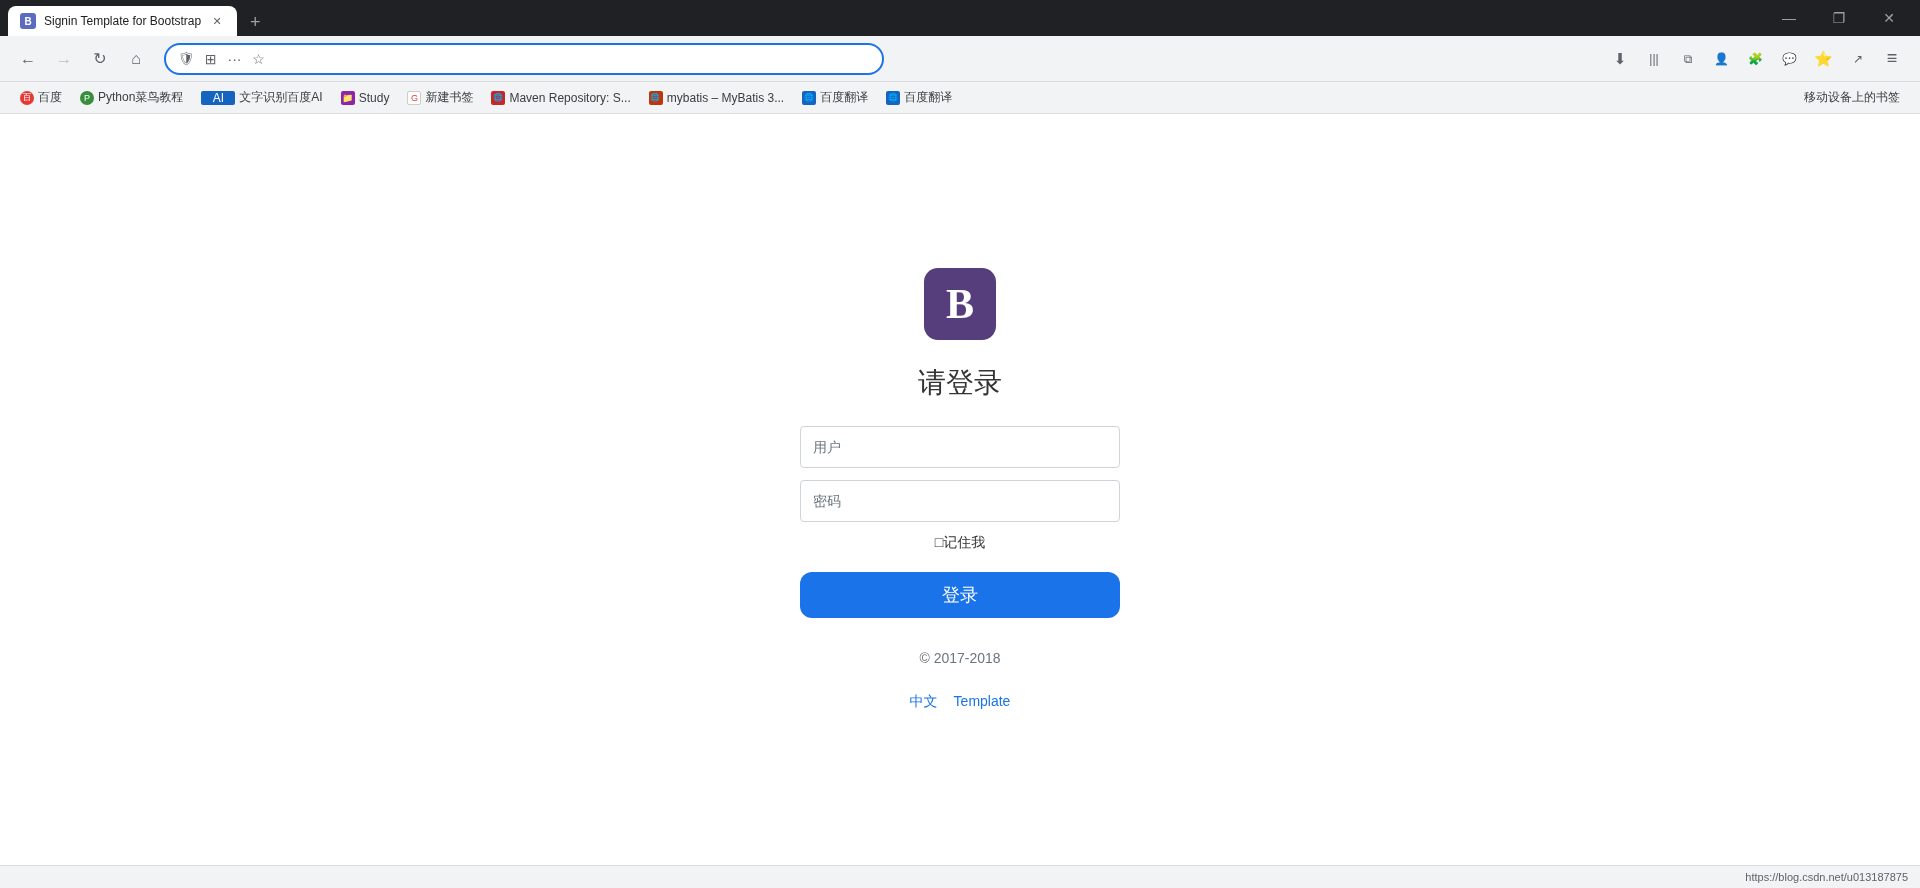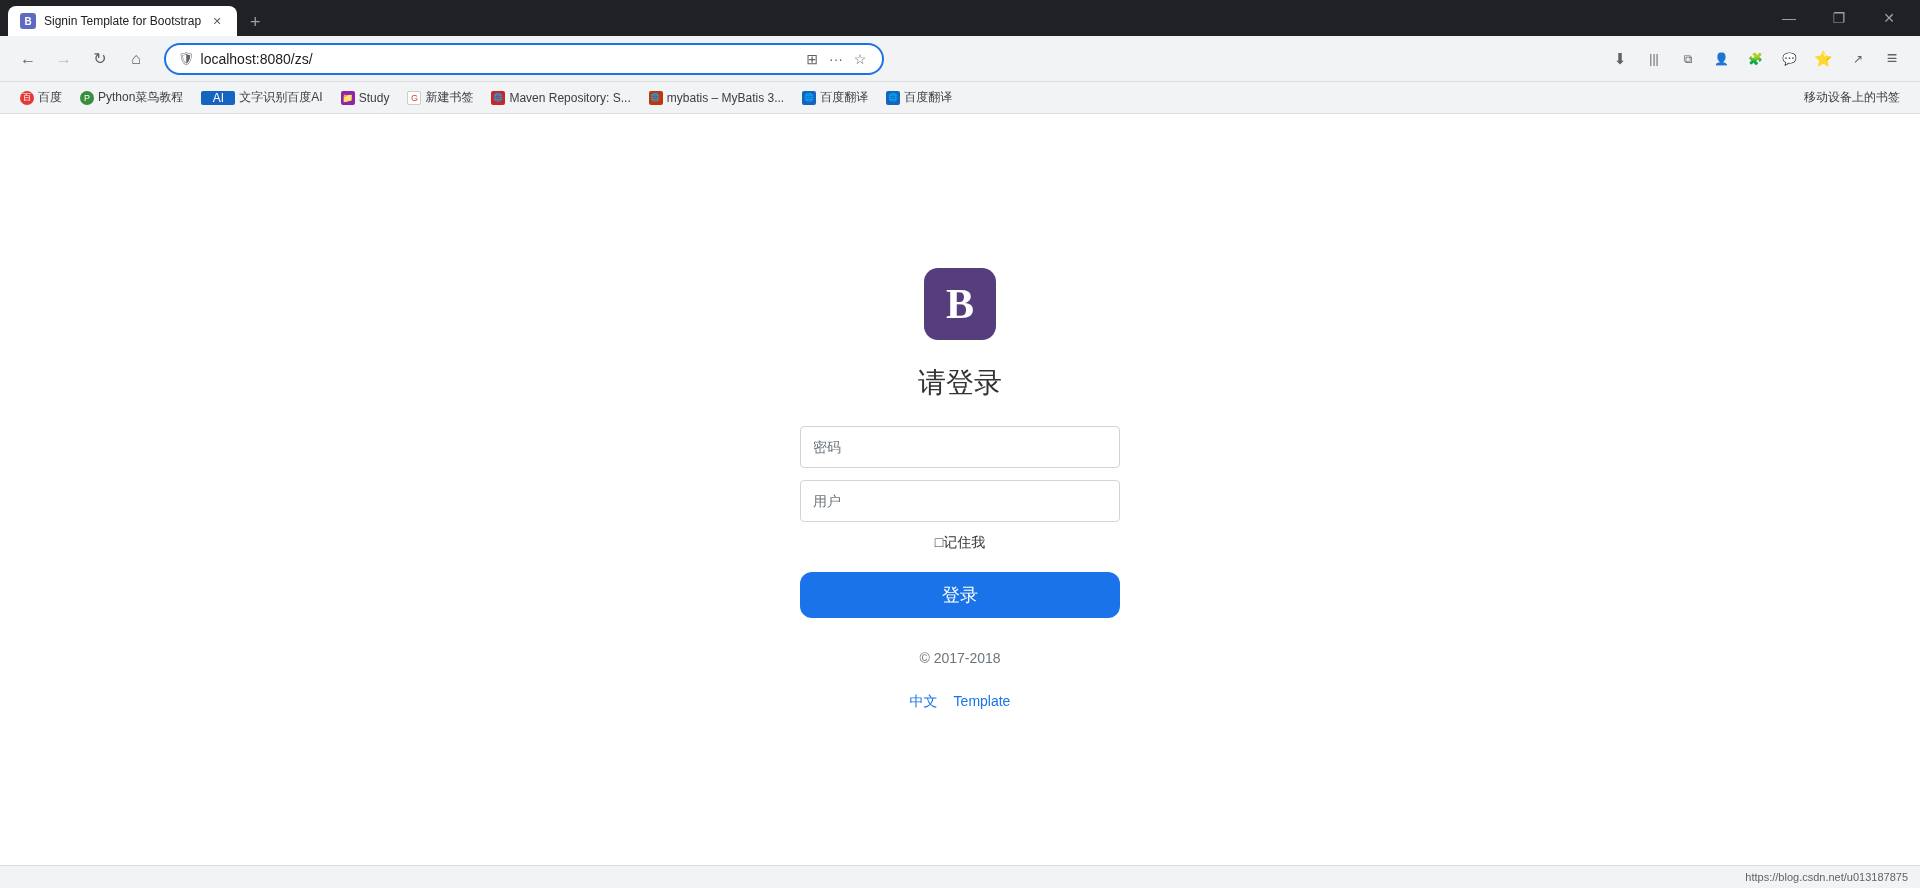--- a/index.html
+++ b/index.html
@@ -316,21 +316,20 @@
     </div>
     <div class="nav-btn">
       <span>↻</span>
     </div>
     <div class="nav-btn">
       <span>⌂</span>
     </div>
 
     <div class="address-bar-container">
       <span class="address-shield">🛡</span>
-      <span class="address-text">localhost:8080/zs/</span>
       <div class="address-right-icons">
         <div class="address-icon">⊞</div>
         <div class="address-icon">···</div>
         <div class="address-icon">☆</div>
       </div>
     </div>
 
     <div class="nav-right-icons">
       <div class="nav-icon-btn">⬇</div>
       <div class="nav-icon-btn" style="font-size:12px;">|||</div>
@@ -385,24 +384,24 @@
   </div>
 
   <div class="page-content">
     <div class="login-container">
       <div class="bootstrap-logo">
         <span>B</span>
       </div>
       <h2 class="page-title">请登录</h2>
 
       <div class="form-group">
+        <input class="form-input" type="text" placeholder="用户" style="">
+      </div>
+      <div class="form-group">
         <input class="form-input" type="password" placeholder="密码" style="">
-      </div>
-      <div class="form-group">
-        <input class="form-input" type="text" placeholder="用户" style="">
       </div>
 
       <div class="remember-me">
         <span>□记住我</span>
       </div>
 
       <button class="login-btn">登录</button>
 
       <div class="copyright">© 2017-2018</div>
 

